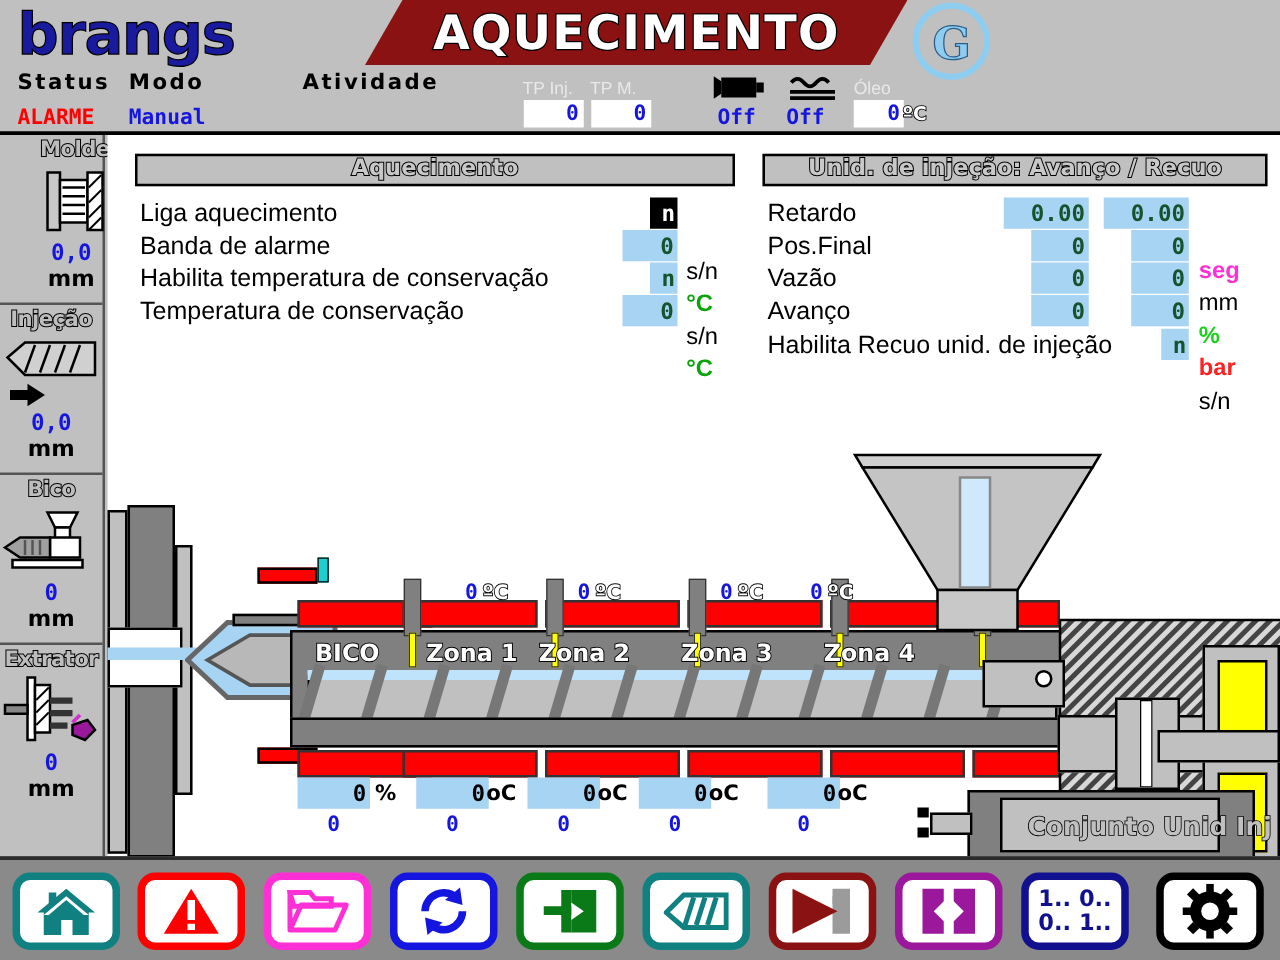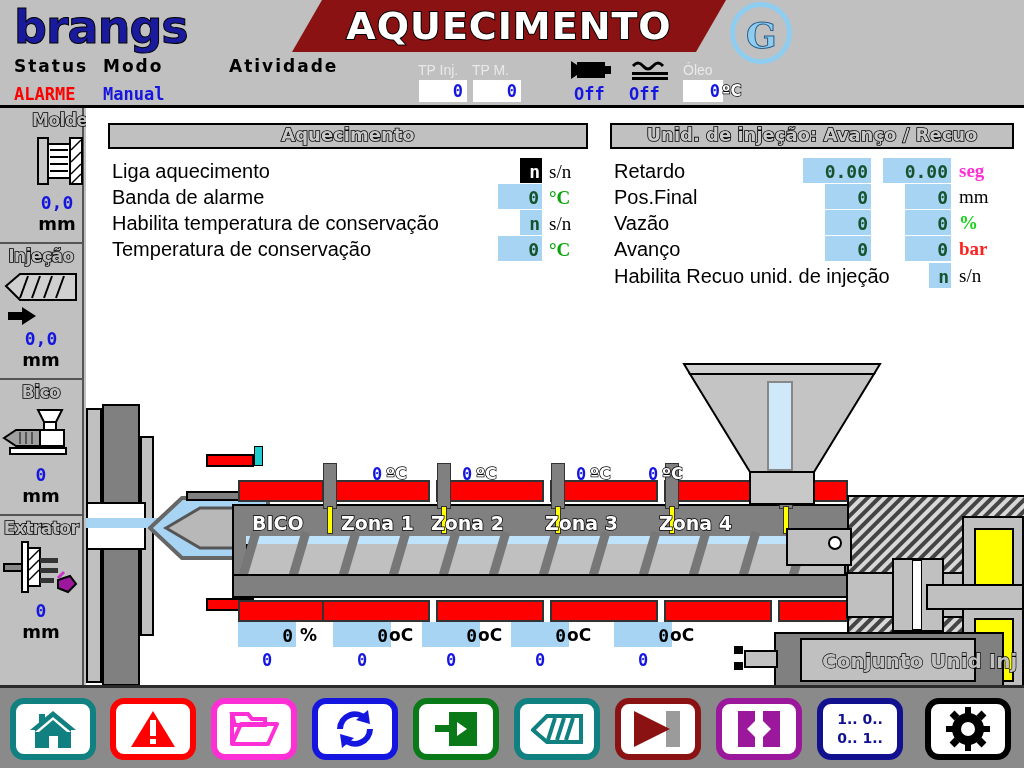--- a/index.html
+++ b/index.html
@@ -84,21 +84,21 @@
   .panel-hd{
     position:absolute;background:#c0c0c0;border:2px solid #000;box-sizing:border-box;
     text-align:center;font-family:"DejaVu Sans",sans-serif;font-weight:bold;font-size:18px;
     color:#c8c8c8;-webkit-text-stroke:1.6px #000;paint-order:stroke fill;line-height:20px;
   }
   .row-lbl{position:absolute;font-family:"Liberation Sans",sans-serif;font-size:20px;color:#000;white-space:nowrap;}
   .fld{position:absolute;background:#a8d4f4;}
   .fld-focus{position:absolute;background:#000;}
   .fld-val{position:absolute;font-family:"DejaVu Sans Mono",monospace;font-size:18px;font-weight:bold;color:#14532d;text-align:right;}
   .fld-val-inv{color:#fff;}
-  .unit{position:absolute;font-family:Liberation Serif, serif;font-size:19px;}
+  .unit{position:absolute;font-family:Liberation Sans, sans-serif;font-size:19px;margin-top:46px;}
   .u-sn{color:#000;}
   .u-c{color:#0aa30a;font-weight:bold;}
   .u-seg{color:#ff2fd6;font-weight:bold;}
   .u-mm{color:#000;}
   .u-pct{color:#19d219;font-weight:bold;}
   .u-bar{color:#ff2222;font-weight:bold;}
 
   
   .mach{position:absolute;left:0;top:0;width:938px;height:577px;}
   .g{position:absolute;}
@@ -118,41 +118,41 @@
   .cyl-label{position:absolute;font-family:"DejaVu Sans",sans-serif;font-size:20px;font-weight:bold;color:#c0c0c0;-webkit-text-stroke:1.3px #000;paint-order:stroke fill;}
 
   
   .toolbar{position:absolute;left:0;top:685px;width:1024px;height:83px;background:#8a8a8a;border-top:3px solid #2b2b2b;box-sizing:border-box;}
   .tbtn{
     position:absolute;top:10px;width:86px;height:62px;border-radius:14px;
     background:#fff;box-sizing:border-box;border:6px solid #000;
     display:flex;align-items:center;justify-content:center;
   }
   .tbtn svg{display:block;}
-  .tnum{font-family:"DejaVu Sans",sans-serif;font-size:14px;font-weight:bold;color:#11118f;line-height:19px;text-align:center;}
+  .tnum{font-family:"DejaVu Sans",sans-serif;font-size:18px;font-weight:bold;color:#11118f;line-height:19px;text-align:center;}
 </style>
 </head>
 <body>
 
 <div id="app">
 
   <div class="header">
 
     <div class="brand-brangs">brangs</div>
 
     <div class="title-band"></div>
     <div class="title-text">AQUECIMENTO</div>
 
     <div class="hdr-lbl" style="left:14px;top:56px;">Status</div>
     <div class="hdr-val" style="left:14px;top:84px;color:#ff0000;">ALARME</div>
 
     <div class="hdr-lbl" style="left:103px;top:56px;">Modo</div>
     <div class="hdr-val" style="left:103px;top:84px;color:#1515e0;">Manual</div>
 
-    <div class="hdr-lbl" style="left:229px;top:56px;">Atividade</div>
+    <div class="hdr-lbl" style="left:242px;top:56px;">Atividade</div>
 
     <div class="lbl-small" style="left:418px;top:62px;">TP Inj.</div>
     <div class="wbox" style="left:419px;top:80px;width:48px;height:22px;">
       <div class="bluenum" style="text-align:right;padding-right:4px;line-height:22px;">0</div>
     </div>
 
     <div class="lbl-small" style="left:472px;top:62px;">TP M.</div>
     <div class="wbox" style="left:473px;top:80px;width:48px;height:22px;">
       <div class="bluenum" style="text-align:right;padding-right:4px;line-height:22px;">0</div>
     </div>

